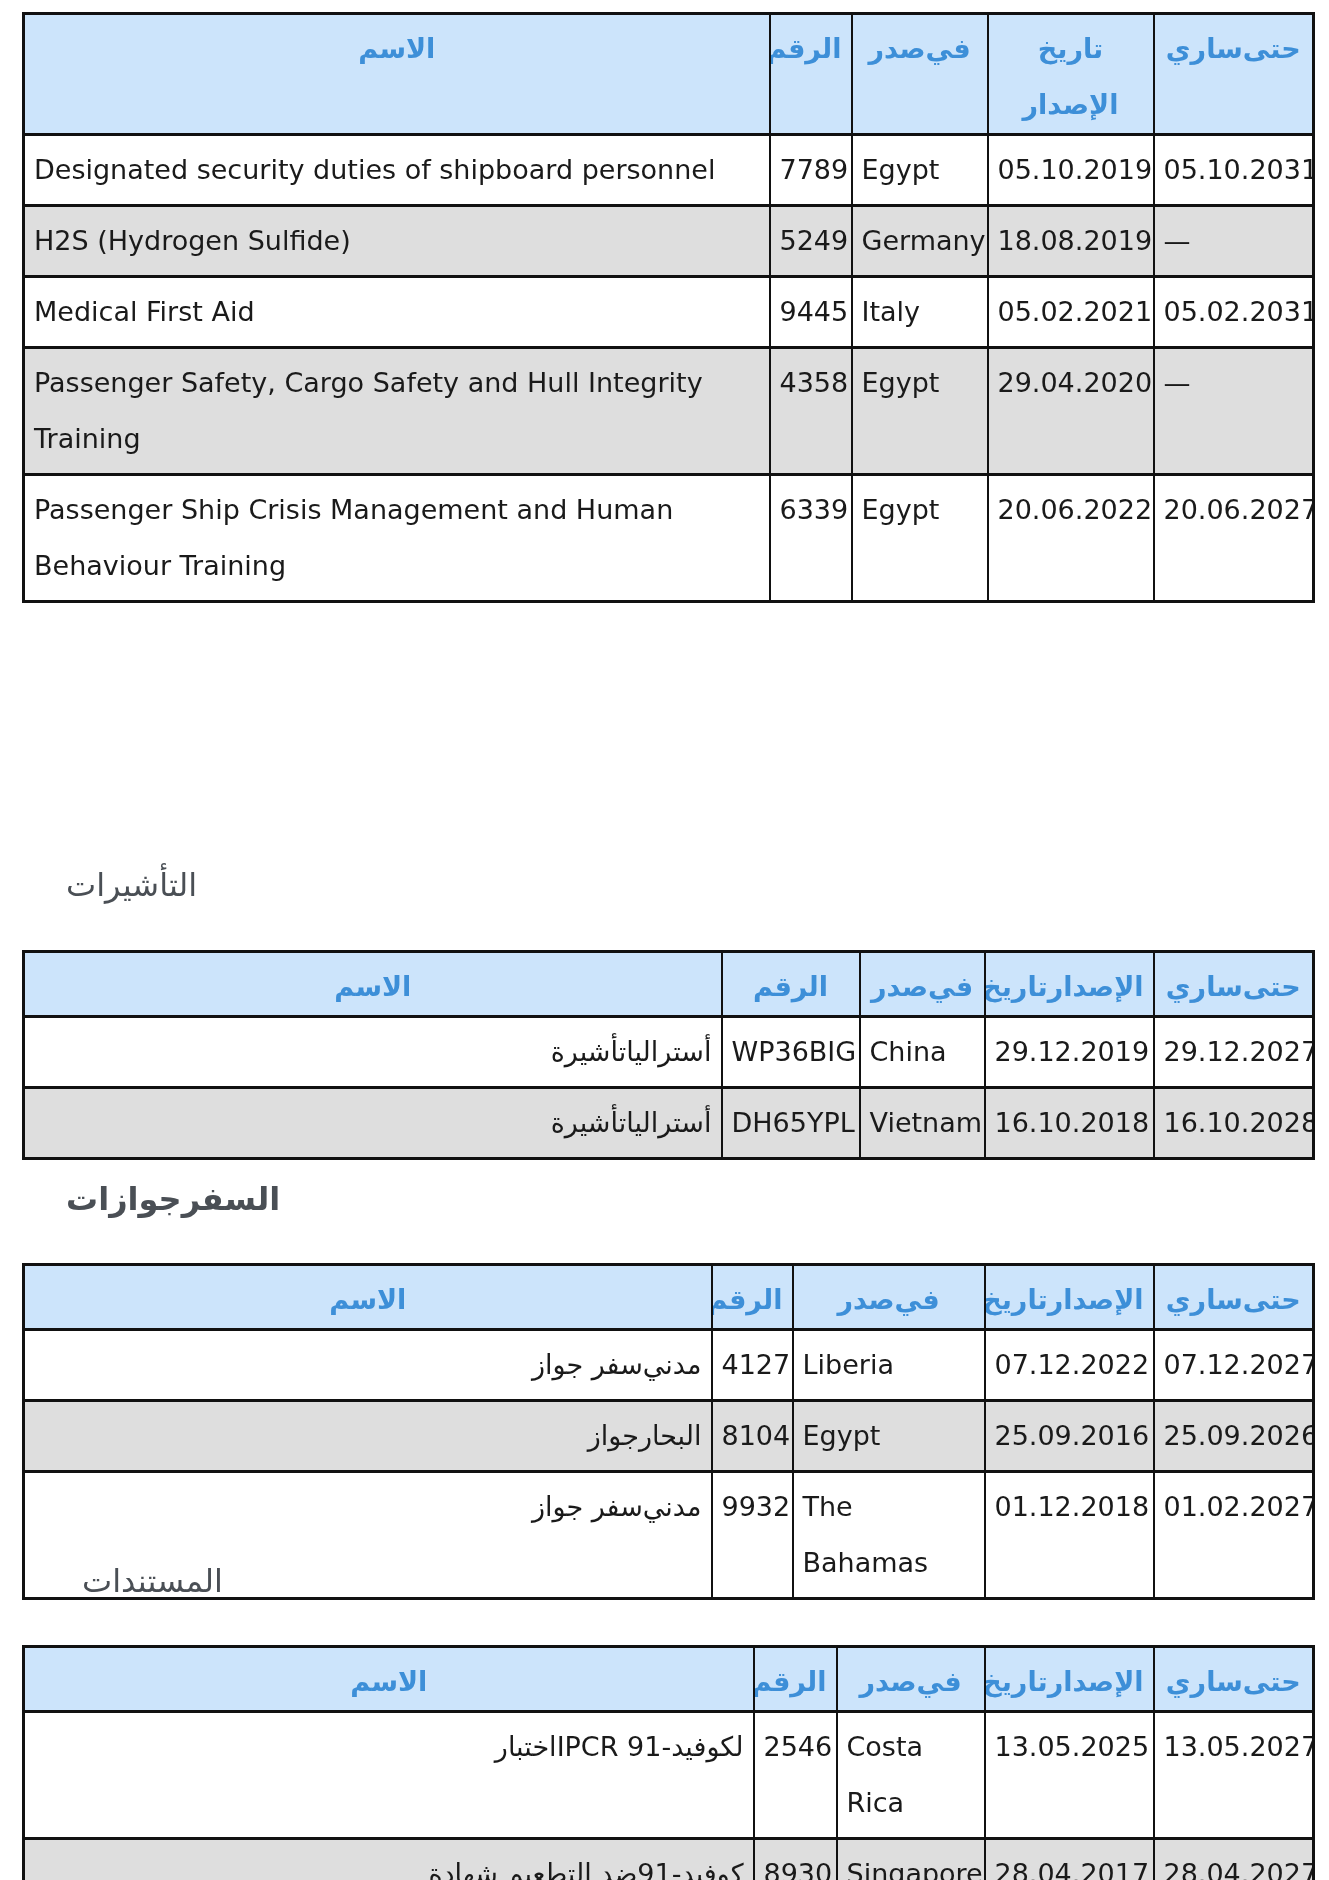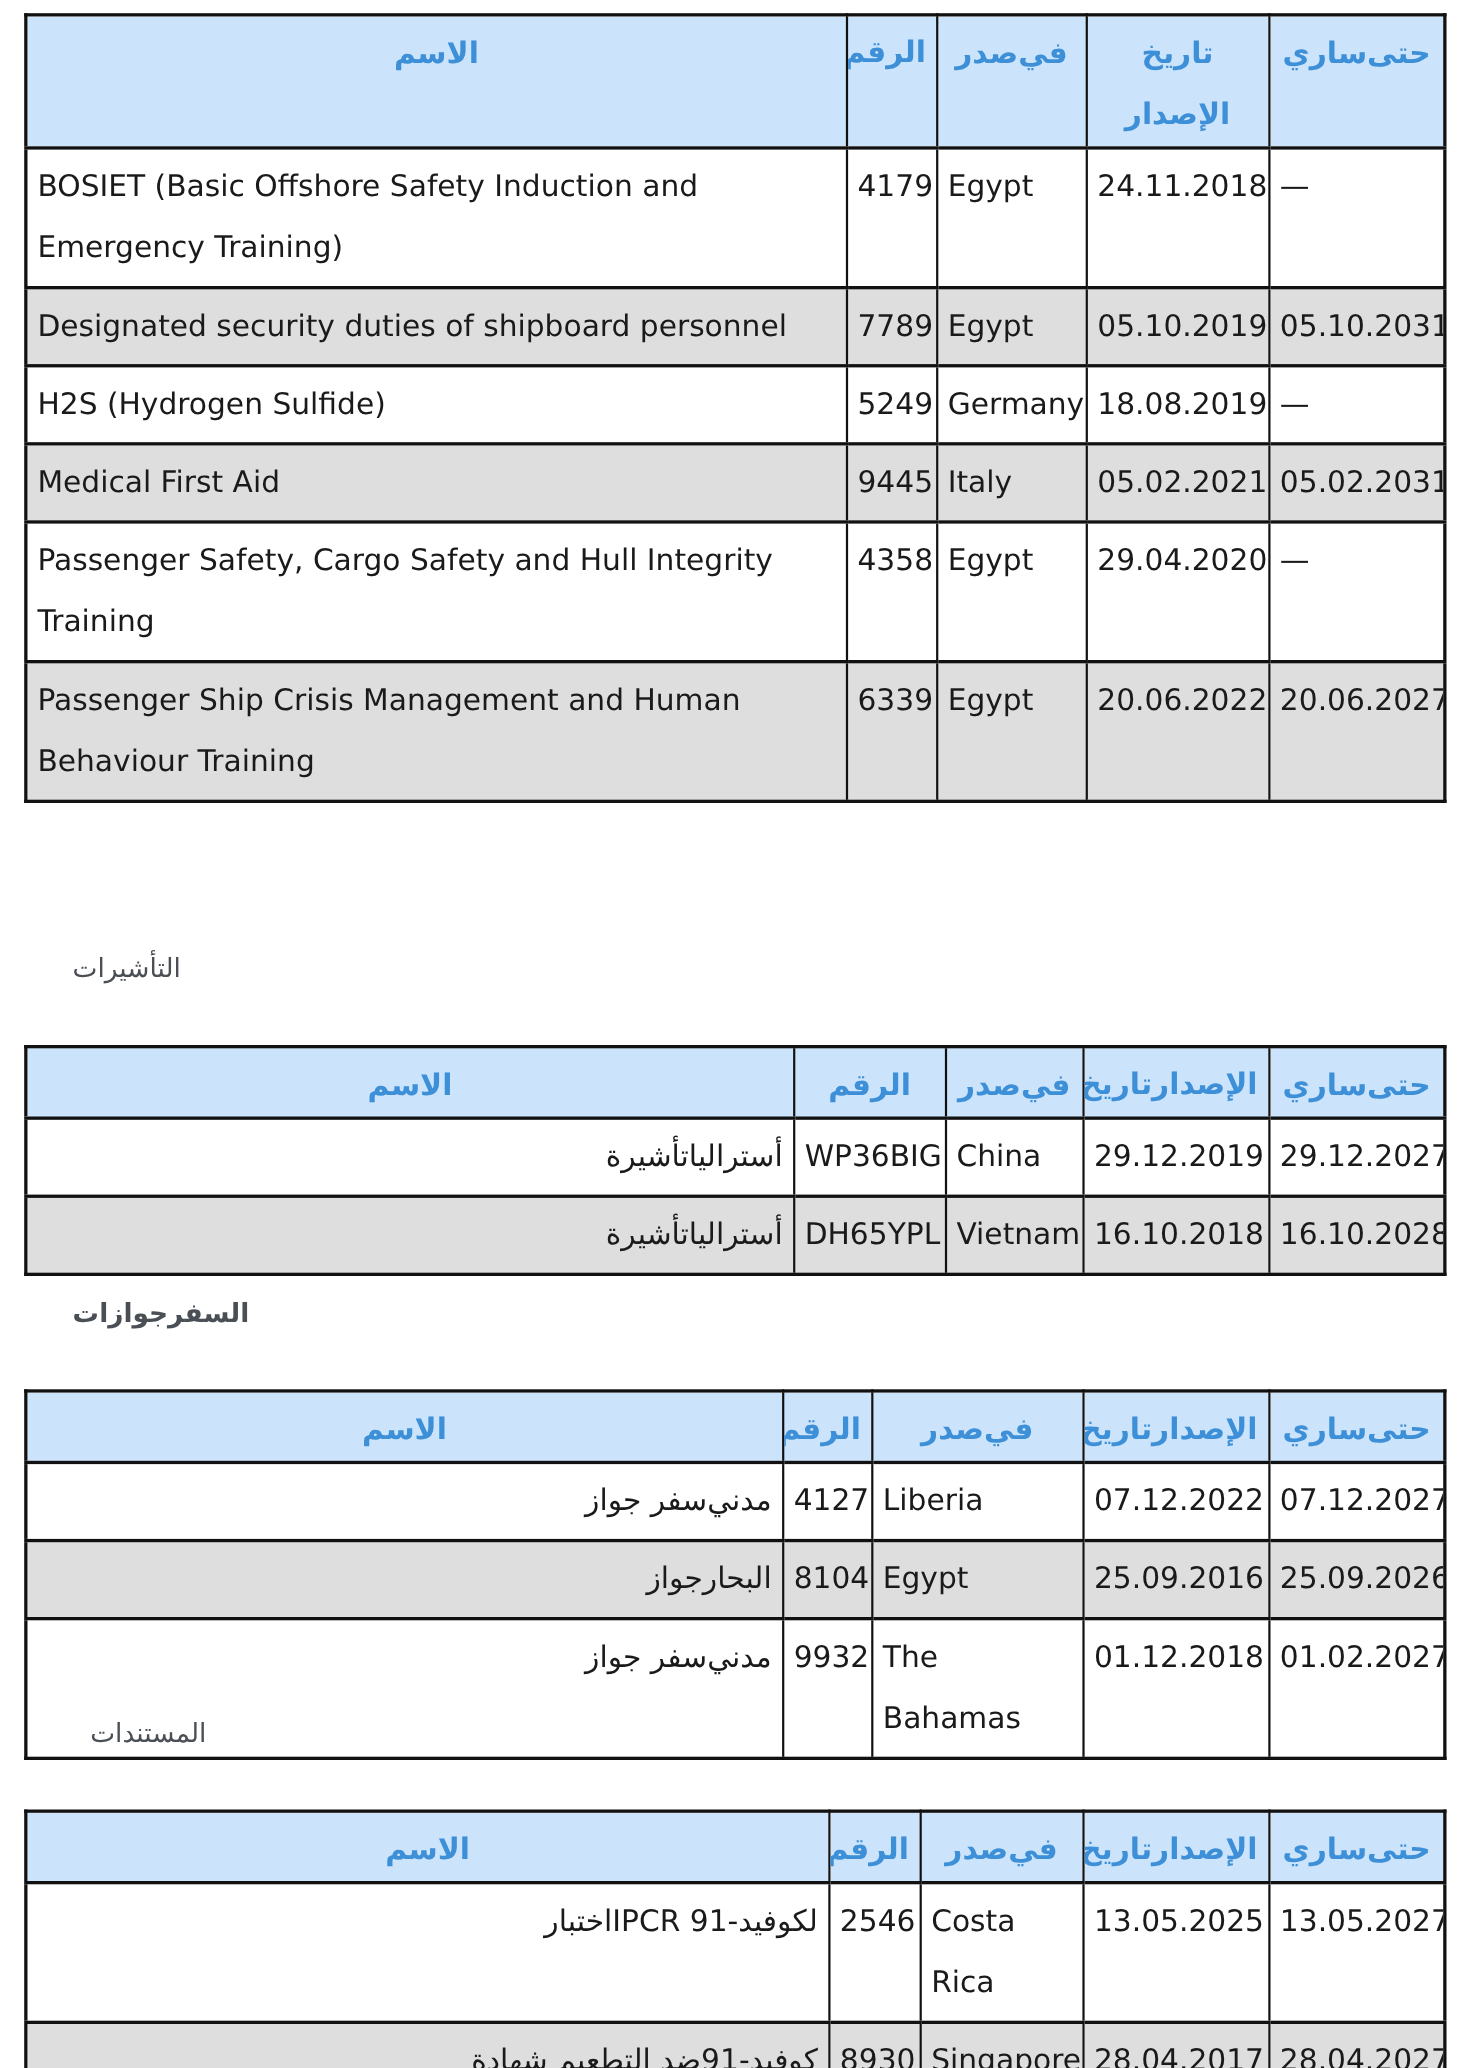--- a/index.html
+++ b/index.html
@@ -3,21 +3,21 @@
 <meta charset="utf-8">
 <style>
   html, body { margin: 0; padding: 0; background: #ffffff; }
   body {
     width: 1329px; height: 1880px; position: relative; overflow: hidden;
     font-family: "DejaVu Sans", sans-serif; color: #1a1a1a;
   }
   .section-title {
     position: absolute; left: 66px; margin: 0;
     font-family: "DejaVu Sans", sans-serif; font-weight: normal;
-    font-size: 24px; color: #4a4f55; direction: rtl;
+    font-size: 32px; color: #4a4f55; direction: rtl;
   }
   table.cert {
     position: absolute; left: 22px; width: 1290px;
     border-collapse: collapse; table-layout: fixed;
     border: 3px solid #111;
   }
   table.cert th, table.cert td {
     border: 2px solid #111; vertical-align: top;
     font-size: 27px; line-height: 56px; padding: 0 9px;
     overflow: hidden; white-space: normal;
@@ -55,27 +55,20 @@
     <tr class="rowh">
       <th>الاسم</th>
       <th>الرقم</th>
       <th>في‌صدر</th>
       <th>تاريخ الإصدار</th>
       <th>حتى‌ساري</th>
     </tr>
   </thead>
   <tbody>
     <tr>
-      <td>BOSIET (Basic Offshore Safety Induction and Emergency Training)</td>
-      <td>4179</td>
-      <td>Egypt</td>
-      <td>24.11.2018</td>
-      <td>—</td>
-    </tr>
-    <tr>
       <td>Designated security duties of shipboard personnel</td>
       <td>7789</td>
       <td>Egypt</td>
       <td>05.10.2019</td>
       <td>05.10.2031</td>
     </tr>
     <tr>
       <td>H2S (Hydrogen Sulfide)</td>
       <td>5249</td>
       <td>Germany</td>

